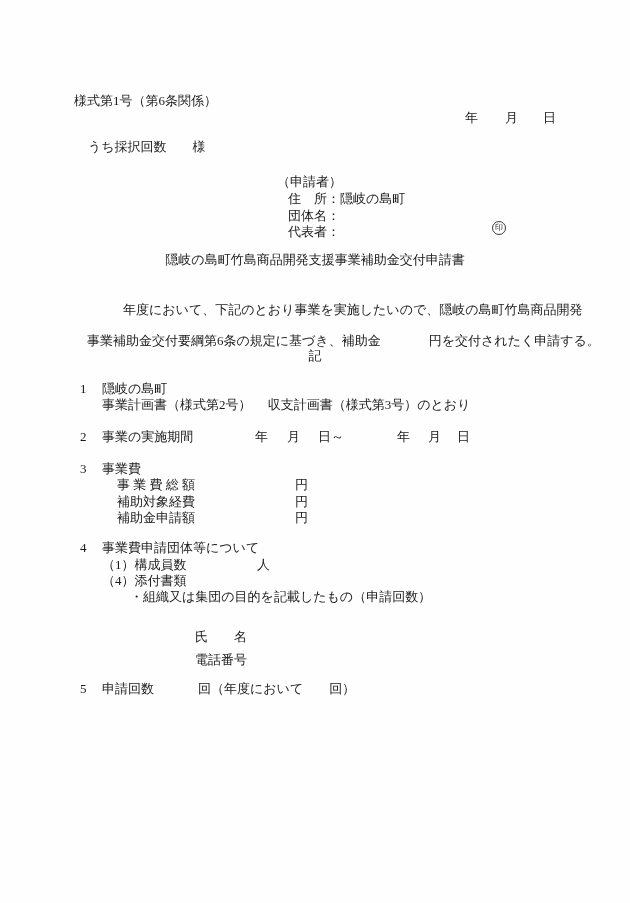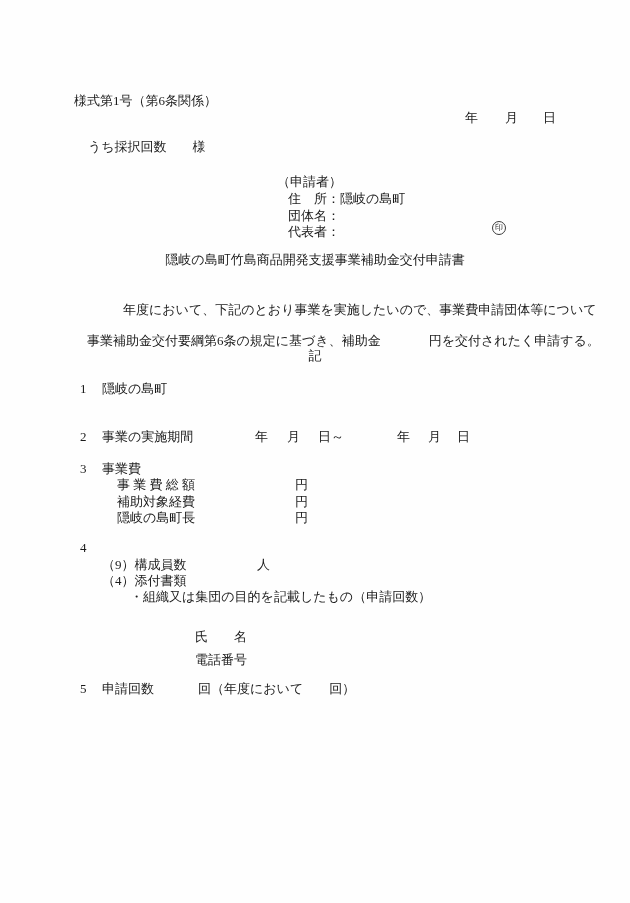--- a/index.html
+++ b/index.html
@@ -82,31 +82,32 @@
   <div class="abs" style="left:277px; top:174px">（申請者）</div>
   <div class="abs" style="left:288px; top:191px">住　所：隠岐の島町</div>
   <div class="abs" style="left:288px; top:208px">団体名：</div>
   <div class="abs" style="left:288px; top:224px">代表者：</div>
   <div class="seal">
     <span>印</span>
   </div>
 
   <div class="centered" style="top:252px">隠岐の島町竹島商品開発支援事業補助金交付申請書</div>
 
-  <div class="abs" style="left:123px; top:302px">年度において、下記のとおり事業を実施したいので、事業費申請団体等について</div>
+  <div class="abs" style="left:123px; top:302px">年度において、下記のとおり事業を実施したいので、隠岐の島町竹島商品開発</div>
   <div class="abs" style="left:74px; top:318px">
     <span>事業補助金交付要綱第6条の規定に基づき、補助金</span><span class="blank-gap"></span><span>円を交付されたく申請する。</span>
   </div>
 
   <div class="centered" style="top:348px">記</div>
 
   <div class="row" style="top:381px">
     <span class="at" style="left:80px">1</span>
     <span class="at" style="left:102px">隠岐の島町</span>
   </div>
+  <div class="abs" style="left:102px; top:397px">事業計画書（様式第2号）　 収支計画書（様式第3号）のとおり</div>
 
   <div class="row" style="top:429px">
     <span class="at" style="left:80px">2</span>
     <span class="at" style="left:102px">事業の実施期間</span>
     <span class="at" style="left:255px">年</span>
     <span class="at" style="left:287px">月</span>
     <span class="at" style="left:318px">日～</span>
     <span class="at" style="left:397px">年</span>
     <span class="at" style="left:428px">月</span>
     <span class="at" style="left:457px">日</span>
@@ -118,29 +119,30 @@
   </div>
   <div class="row" style="top:477px">
     <span class="at" style="left:117px">事 業 費 総 額</span>
     <span class="at" style="left:295px">円</span>
   </div>
   <div class="row" style="top:494px">
     <span class="at" style="left:117px">補助対象経費</span>
     <span class="at" style="left:295px">円</span>
   </div>
   <div class="row" style="top:510px">
-    <span class="at" style="left:117px">隠岐の島町長</span>
+    <span class="at" style="left:117px">補助金申請額</span>
     <span class="at" style="left:295px">円</span>
   </div>
 
   <div class="row" style="top:540px">
     <span class="at" style="left:80px">4</span>
+    <span class="at" style="left:102px">事業費申請団体等について</span>
   </div>
   <div class="row" style="top:557px">
-    <span class="at" style="left:102px">（9）構成員数</span>
+    <span class="at" style="left:102px">（1）構成員数</span>
     <span class="at" style="left:257px">人</span>
   </div>
   <div class="abs" style="left:102px; top:573px">（4）添付書類</div>
   <div class="abs" style="left:130px; top:589px">・組織又は集団の目的を記載したもの（申請回数）</div>
   <div class="abs" style="left:195px; top:629px">氏　　名</div>
   <div class="abs" style="left:195px; top:652px">電話番号</div>
 
   <div class="row" style="top:681px">
     <span class="at" style="left:80px">5</span>
     <span class="at" style="left:102px">申請回数</span>

